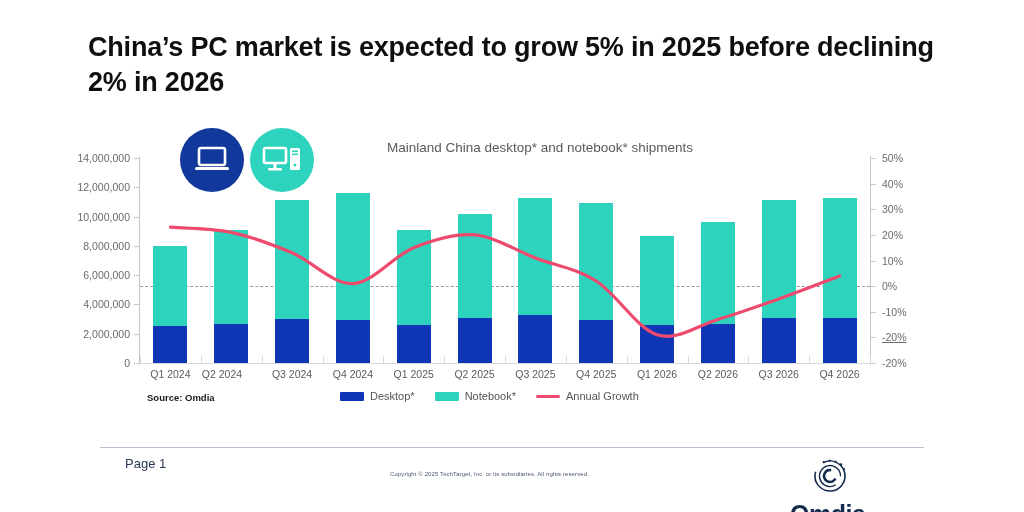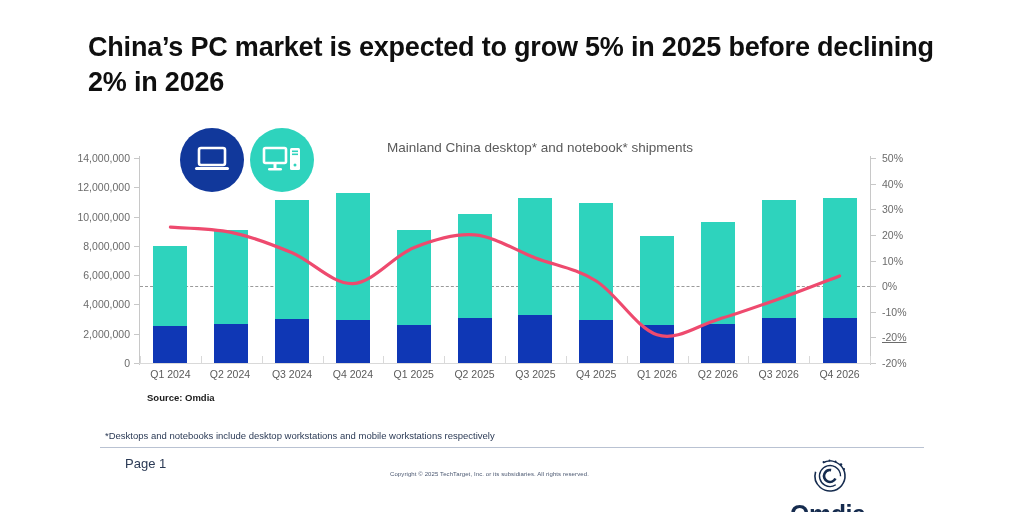--- a/index.html
+++ b/index.html
@@ -237,36 +237,49 @@
         <div class="seg notebook" style="height: 120.804px; bottom: 44.6607px; background: rgb(46, 211, 189);"></div>
       </div>
     </div>
 
   <svg class="lineoverlay" id="lineoverlay" viewBox="0 0 730 205" preserveAspectRatio="none">
       <path d="M 30.42 69.19 C 40.56 70.04, 70.97 70.04, 91.25 74.31 C 111.53 78.58, 131.81 86.27, 152.08 94.81 C 172.36 103.35, 192.64 126.42, 212.92 125.56 C 233.19 124.71, 253.47 97.80, 273.75 89.69 C 294.03 81.57, 314.31 75.17, 334.58 76.88 C 354.86 78.58, 375.14 92.25, 395.42 99.94 C 415.69 107.63, 435.97 110.19, 456.25 123.00 C 476.53 135.81, 496.81 170.41, 517.08 176.81 C 537.36 183.22, 557.64 167.42, 577.92 161.44 C 598.19 155.46, 618.47 148.20, 638.75 140.94 C 659.03 133.68, 689.44 121.72, 699.58 117.88" fill="none" stroke="#ee4a6e" stroke-width="3.2" stroke-linecap="round" vector-effect="non-scaling-stroke"></path>
     </svg>
 
   <div class="xlabels" id="xlabels">
       <div class="xlab" style="left: -4.58333px;">Q1 2024</div>
-      <div class="xlab" style="left: 55px;">Q2 2024</div>
+      <div class="xlab" style="left: 47px;">Q2 2024</div>
       <div class="xlab" style="left: 117.083px;">Q3 2024</div>
       <div class="xlab" style="left: 177.917px;">Q4 2024</div>
       <div class="xlab" style="left: 238.75px;">Q1 2025</div>
       <div class="xlab" style="left: 299.583px;">Q2 2025</div>
       <div class="xlab" style="left: 360.417px;">Q3 2025</div>
       <div class="xlab" style="left: 421.25px;">Q4 2025</div>
       <div class="xlab" style="left: 482.083px;">Q1 2026</div>
       <div class="xlab" style="left: 542.917px;">Q2 2026</div>
       <div class="xlab" style="left: 603.75px;">Q3 2026</div>
       <div class="xlab" style="left: 664.583px;">Q4 2026</div>
     </div>
 
   <div class="source">Source: Omdia</div>
-
-  <div class="footnote">*Desktops and notebooks include desktop workstations and mobile workstations respectively</div>
+  <div class="legend" id="legend">
+      <div class="legend-item">
+        <span class="swatch" style="background: rgb(15, 55, 181);"></span>
+        <span>Desktop*</span>
+      </div>
+      <div class="legend-item">
+        <span class="swatch" style="background: rgb(46, 211, 189);"></span>
+        <span>Notebook*</span>
+      </div>
+      <div class="legend-item">
+        <span class="swatch line" style="background: rgb(238, 74, 110);"></span>
+        <span>Annual Growth</span>
+      </div>
+    </div>
+
   <div class="footrule"></div>
 
   <div class="page-num">Page 1</div>
   <div class="copyright">Copyright © 2025 TechTarget, Inc. or its subsidiaries. All rights reserved.</div>
 
   <div class="logo">
     <svg width="40" height="40" viewBox="0 0 40 40" aria-hidden="true">
       <circle cx="19" cy="21" r="15" fill="none" stroke="#152b4e" stroke-width="1.6" stroke-dasharray="64 12" transform="rotate(-50 19 21)"></circle>
       <circle cx="19" cy="21" r="10.5" fill="none" stroke="#152b4e" stroke-width="1.4" stroke-dasharray="44 10" transform="rotate(120 19 21)"></circle>
       <circle cx="19" cy="21" r="6" fill="none" stroke="#152b4e" stroke-width="2.6" stroke-dasharray="26 12" transform="rotate(25 19 21)"></circle>

